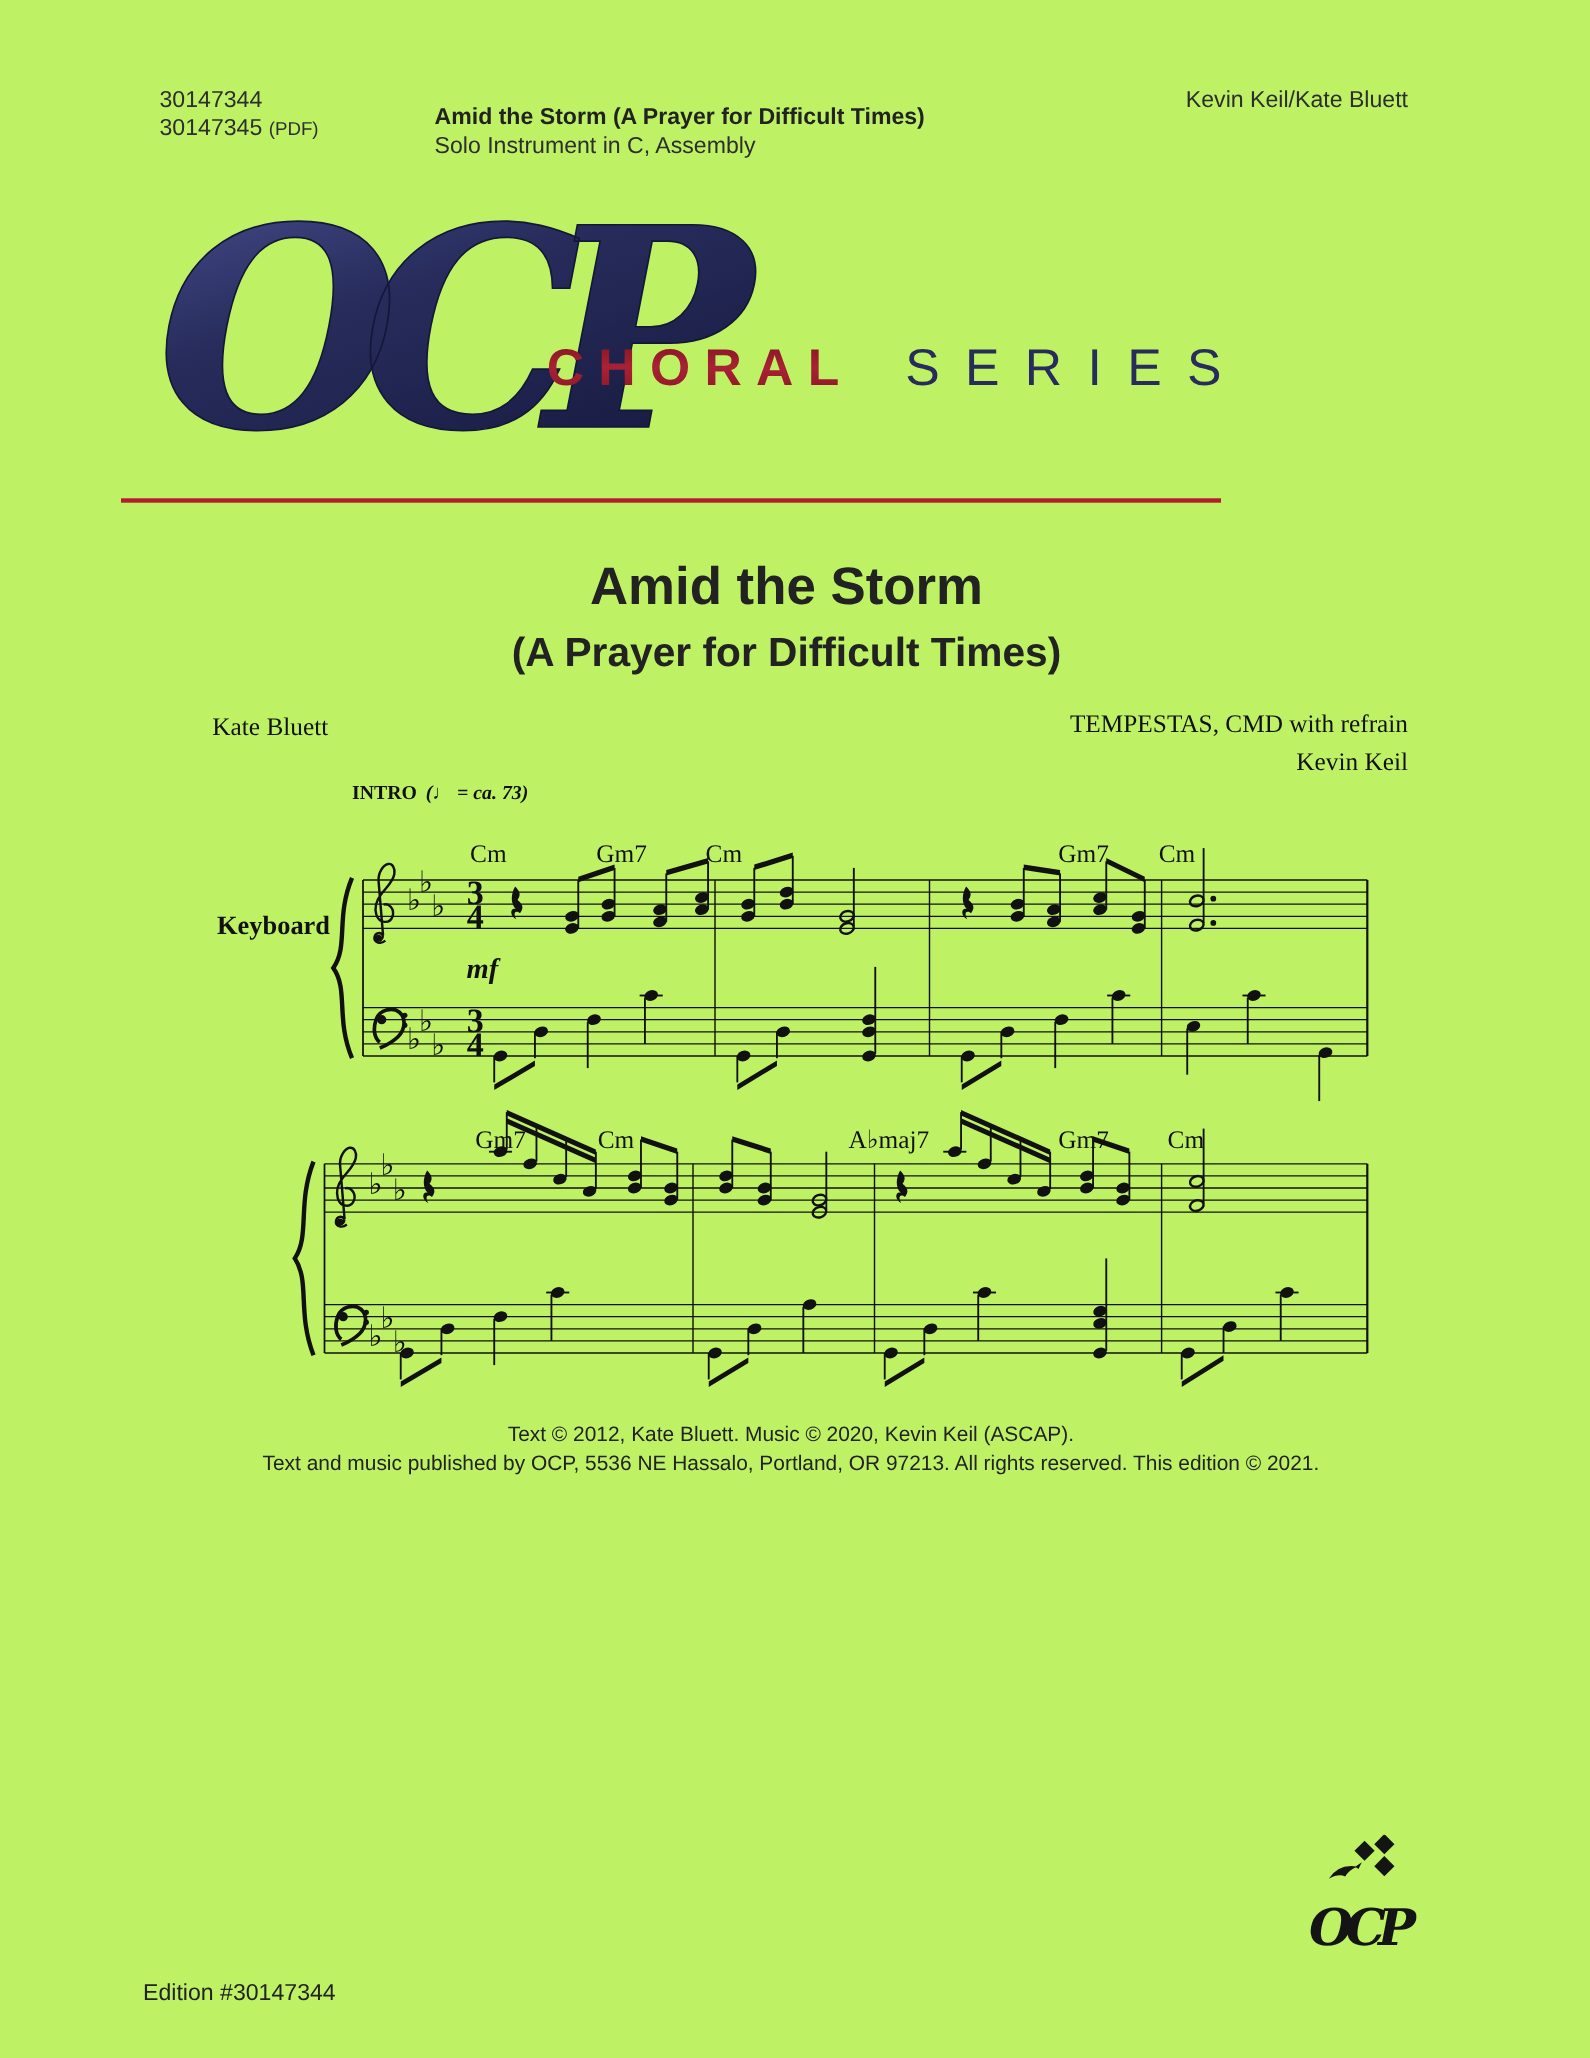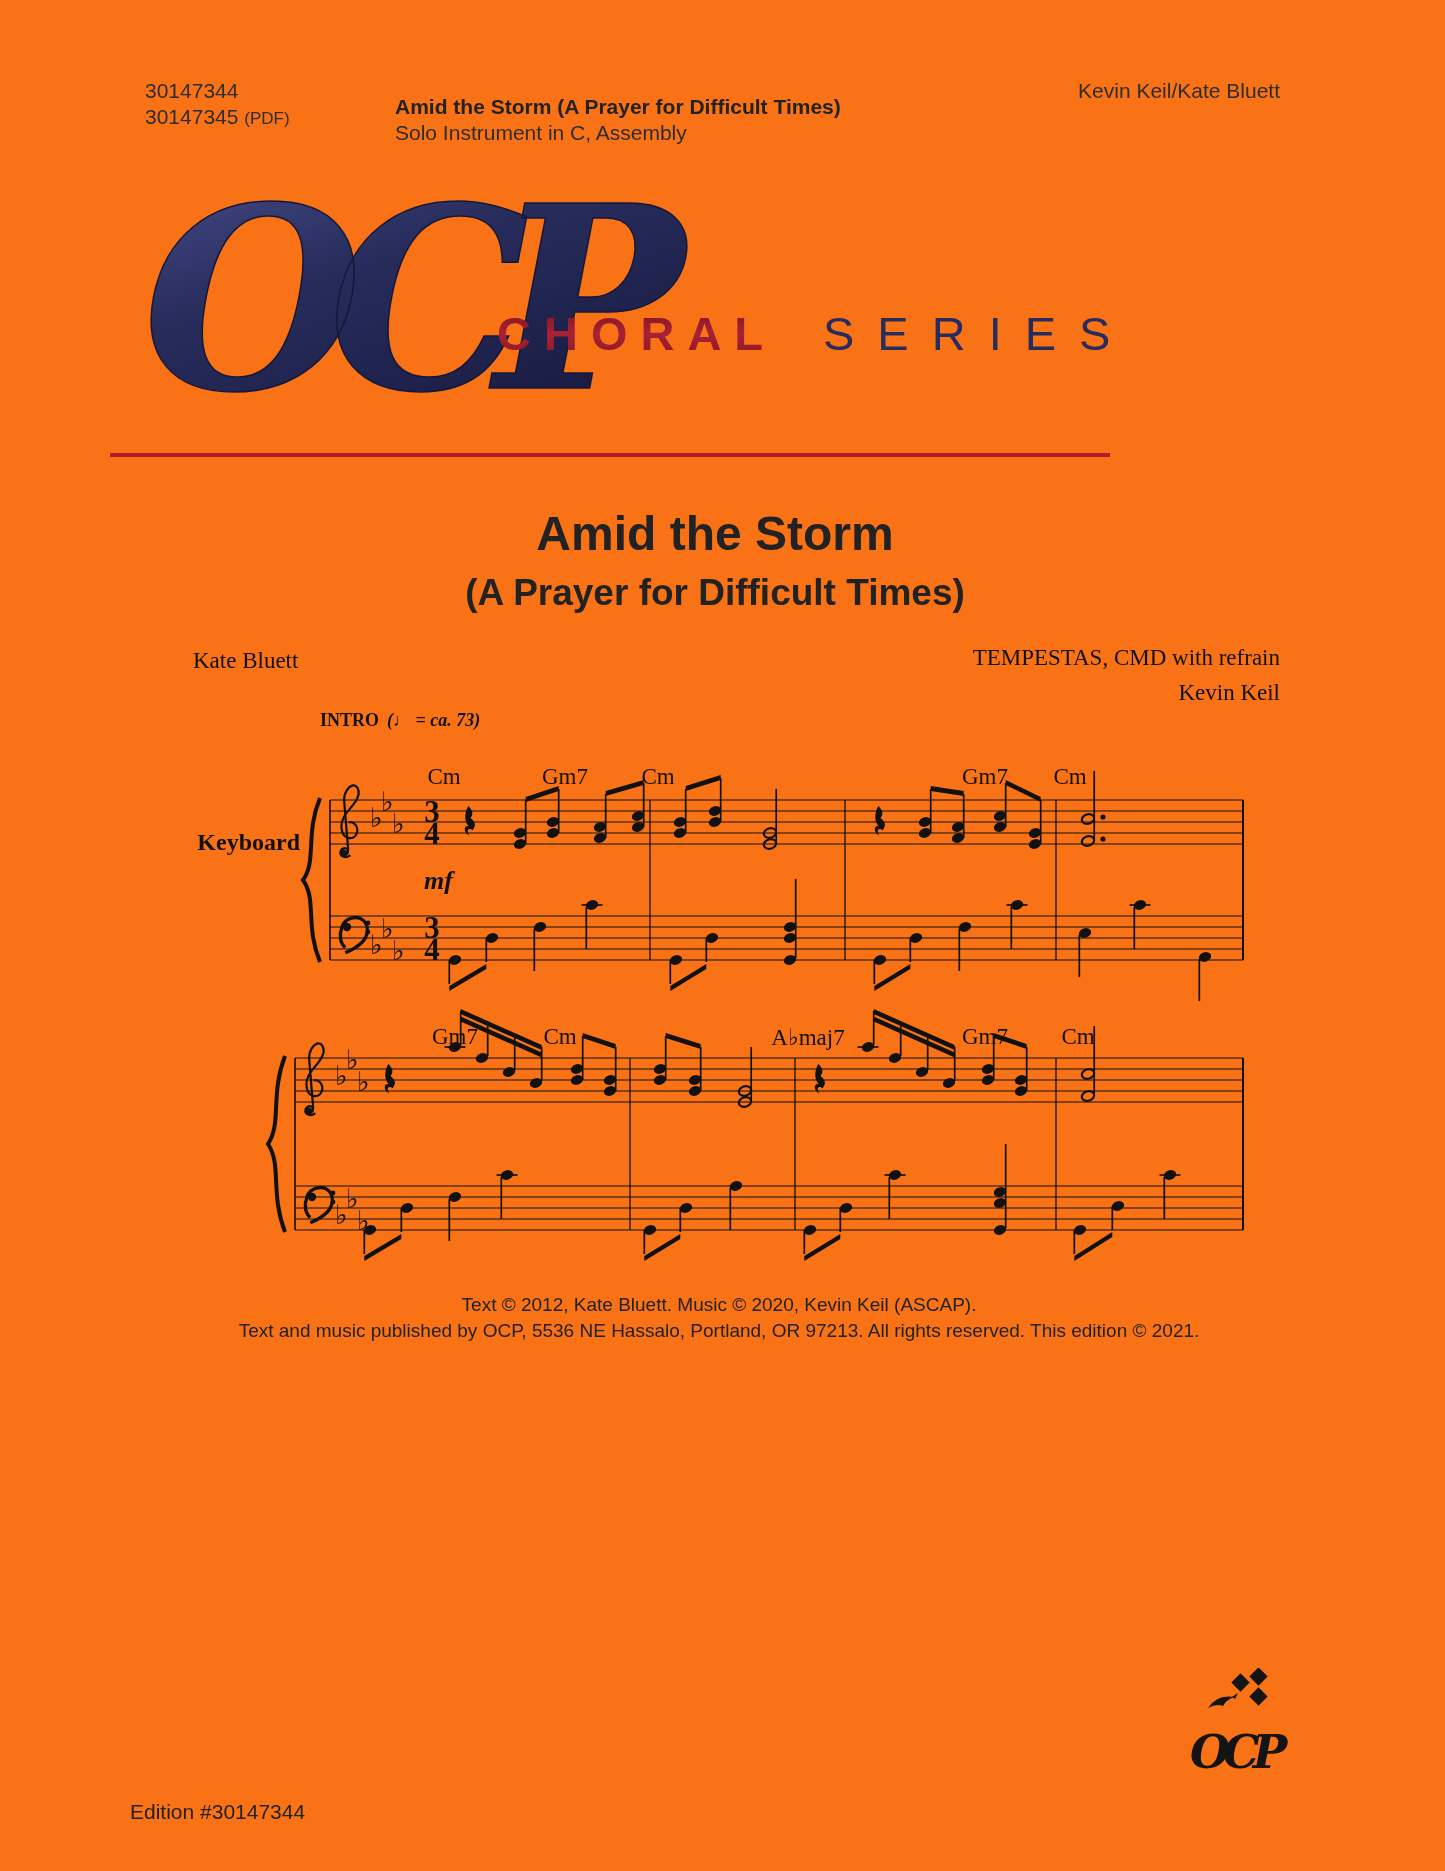--- a/index.html
+++ b/index.html
@@ -1,16 +1,16 @@
 <!DOCTYPE html>
 <html><head>
 <meta charset="utf-8">
 <style>
   html,body{margin:0;padding:0;background:#e8e8e8;}
-  .page{position:relative;width:1445px;height:1871px;background:#f97316;margin:0 auto;
+  .page{position:relative;width:1445px;height:1871px;background:#bef264;margin:0 auto;
         font-family:"Liberation Sans", sans-serif;color:#1a1a1a;overflow:hidden;}
   .abs{position:absolute;}
   .sans{font-family:"Liberation Sans", sans-serif;}
   .serif{font-family:"Liberation Serif","DejaVu Serif",serif;}
   .hdr{font-size:21px;line-height:26px;color:#2d2d2d;}
   .hdr-bold{font-weight:bold;color:#222;}
   .pdf-small{font-size:17px;}
   .title-main{left:0;width:1430px;top:506px;text-align:center;font-size:48px;font-weight:bold;color:#222;}
   .title-sub{left:0;width:1430px;top:572px;text-align:center;font-size:37px;font-weight:bold;color:#222;}
   .credit{font-size:23px;color:#111;}

